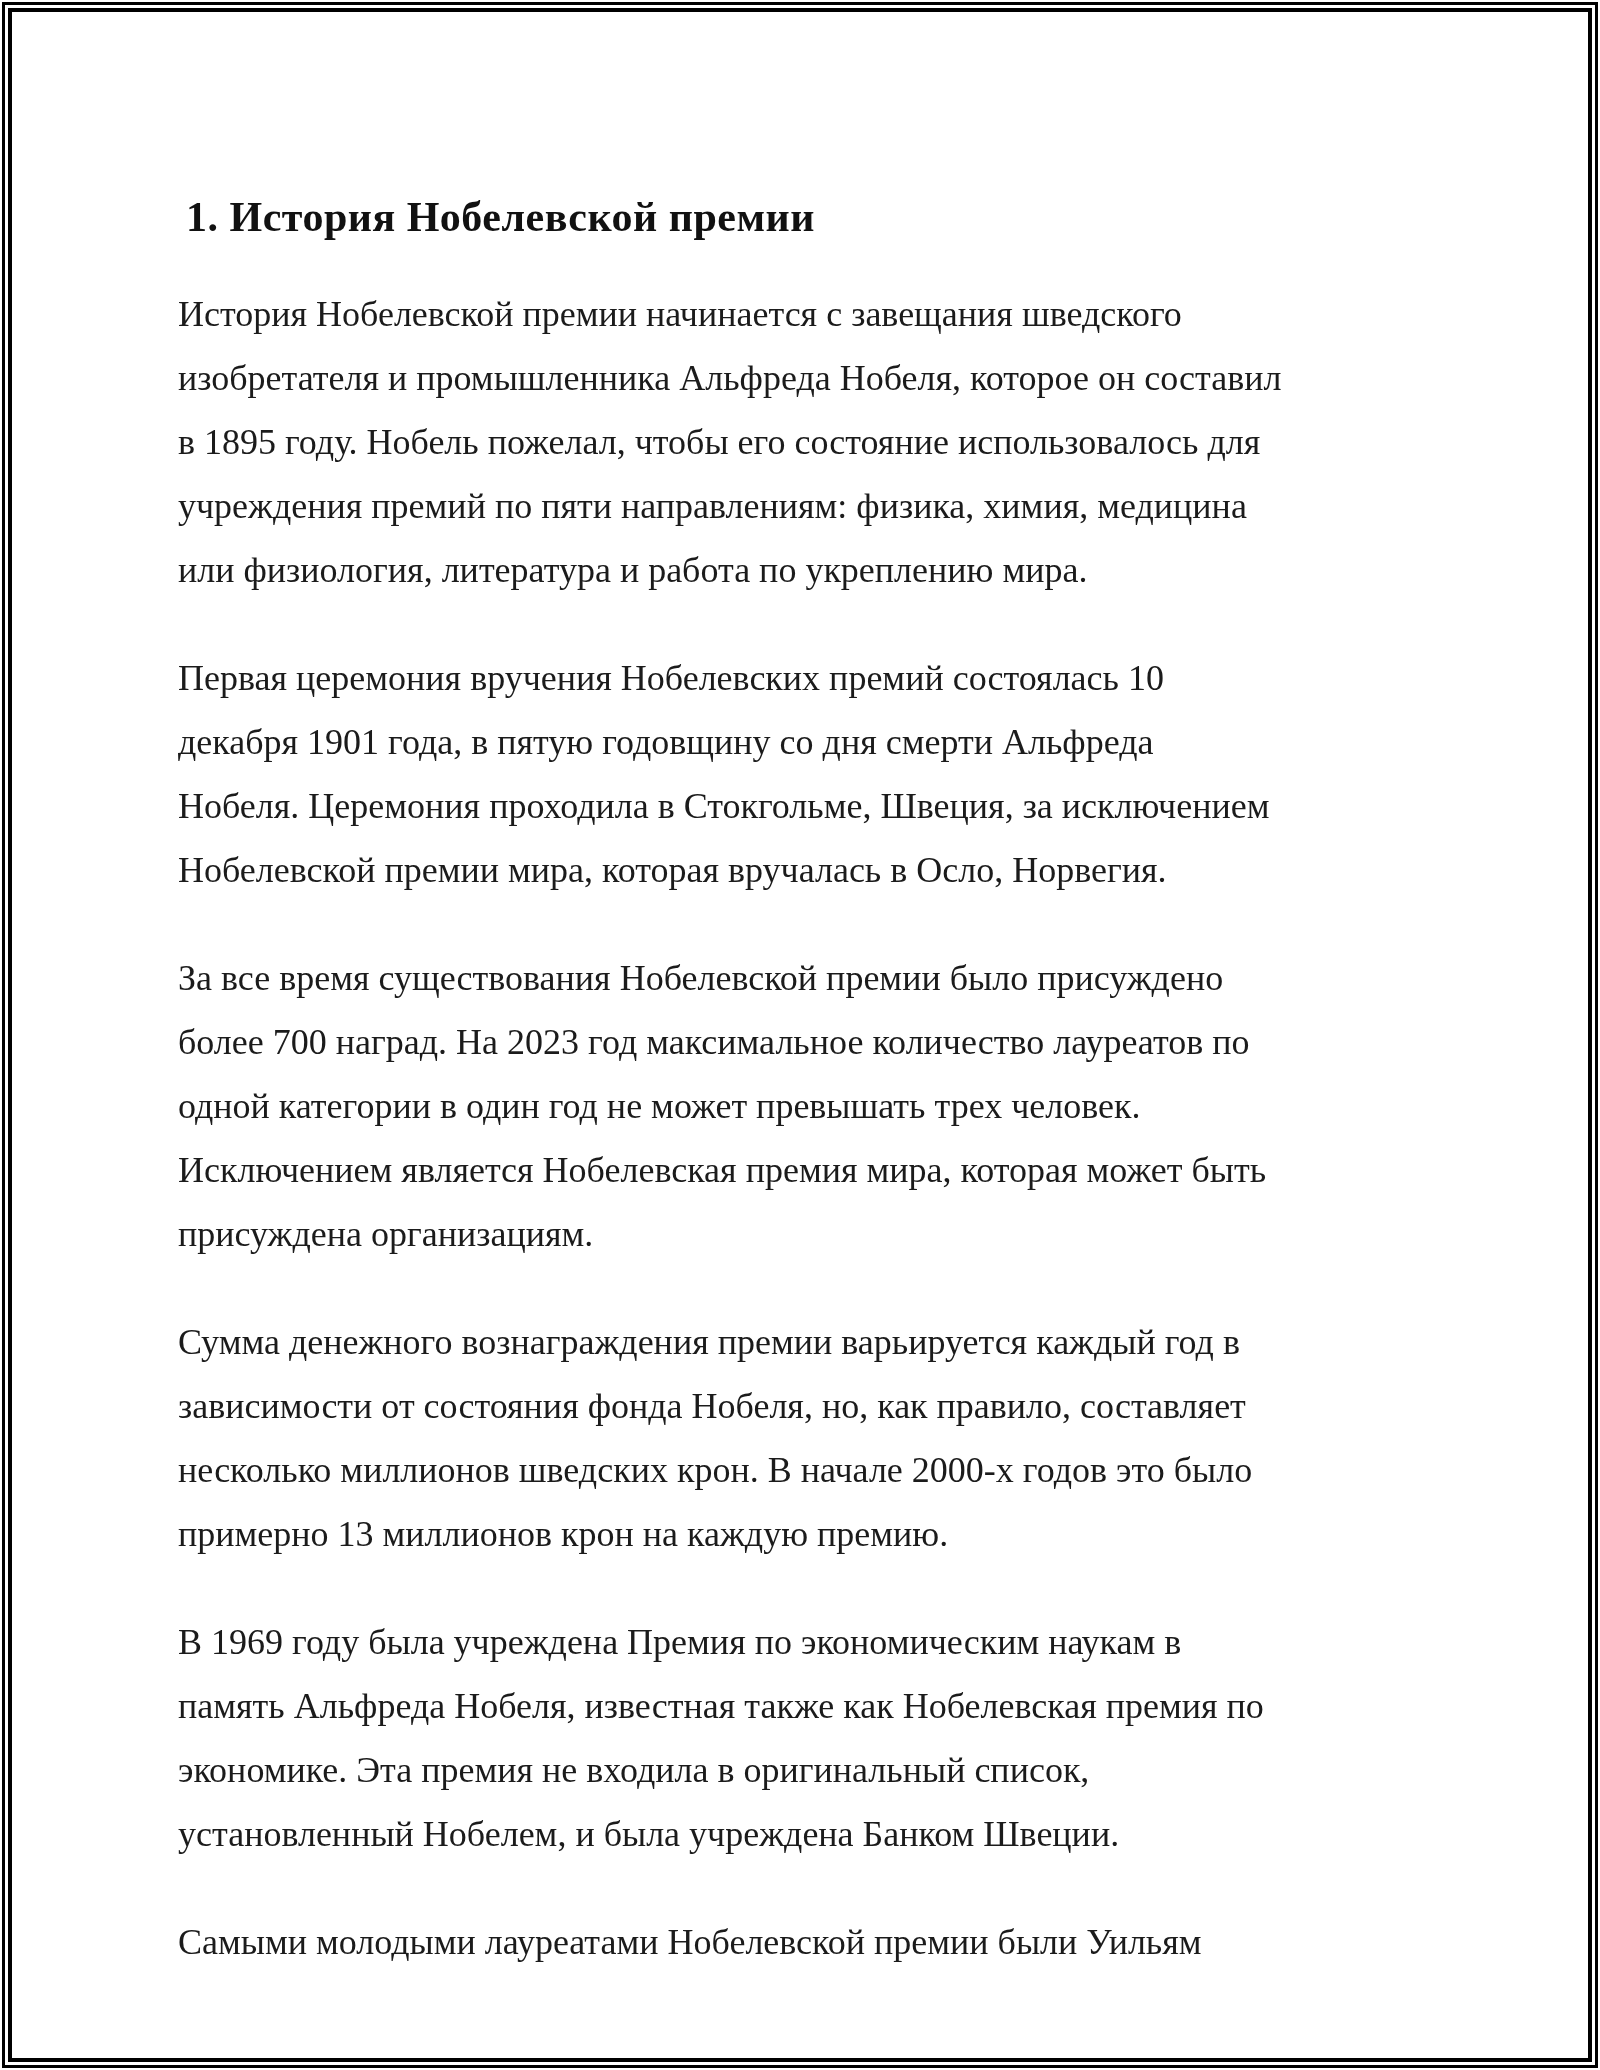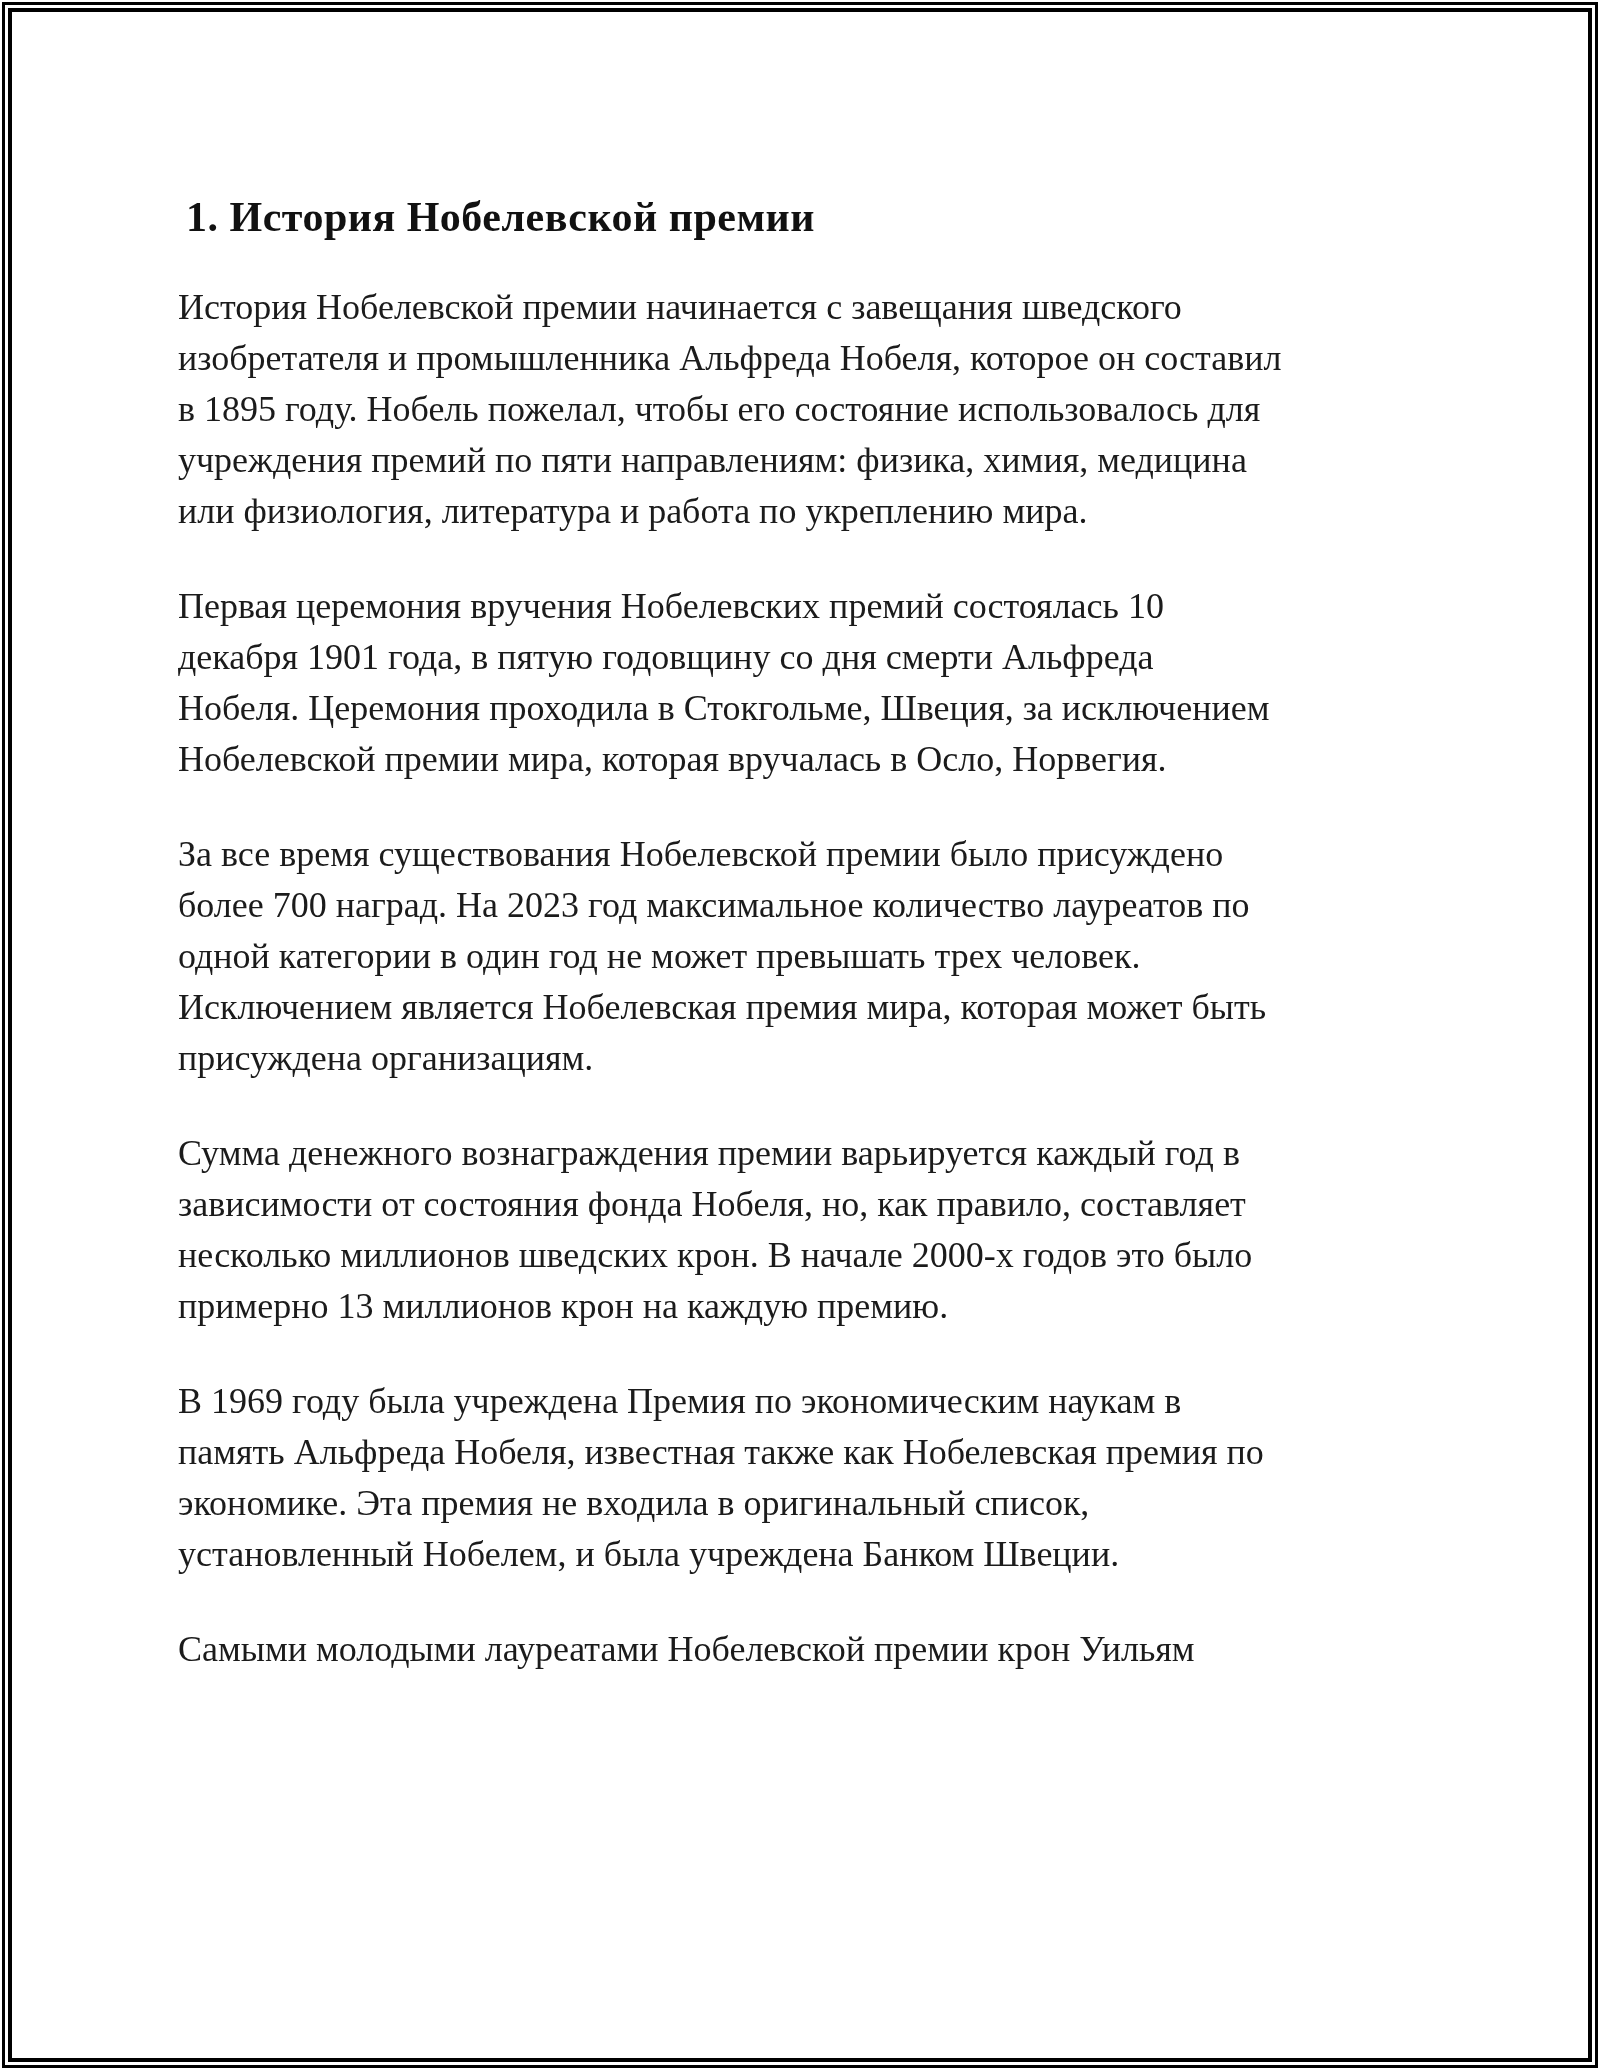--- a/index.html
+++ b/index.html
@@ -42,21 +42,21 @@
     margin: 0 0 43px 8px;
     font-size: 42px;
     line-height: 44px;
     font-weight: bold;
     color: #111111;
     letter-spacing: 0.5px;
   }
   .para {
     margin: 0 0 44px 0;
     font-size: 36px;
-    line-height: 51px;
+    line-height: 64px;
     white-space: pre-line;
   }
 </style>
 </head>
 <body>
 
 <div class="page">
   <div class="frame-outer">
     <div class="frame-inner">
       <div class="content">
@@ -76,17 +76,17 @@
 Исключением является Нобелевская премия мира, которая может быть
 присуждена организациям.</p>
         <p class="para">Сумма денежного вознаграждения премии варьируется каждый год в
 зависимости от состояния фонда Нобеля, но, как правило, составляет
 несколько миллионов шведских крон. В начале 2000-х годов это было
 примерно 13 миллионов крон на каждую премию.</p>
         <p class="para">В 1969 году была учреждена Премия по экономическим наукам в
 память Альфреда Нобеля, известная также как Нобелевская премия по
 экономике. Эта премия не входила в оригинальный список,
 установленный Нобелем, и была учреждена Банком Швеции.</p>
-        <p class="para">Самыми молодыми лауреатами Нобелевской премии крон Уильям</p>
+        <p class="para">Самыми молодыми лауреатами Нобелевской премии были Уильям</p>
       </div>
     </div>
   </div>
 </div>
 
 </body></html>

